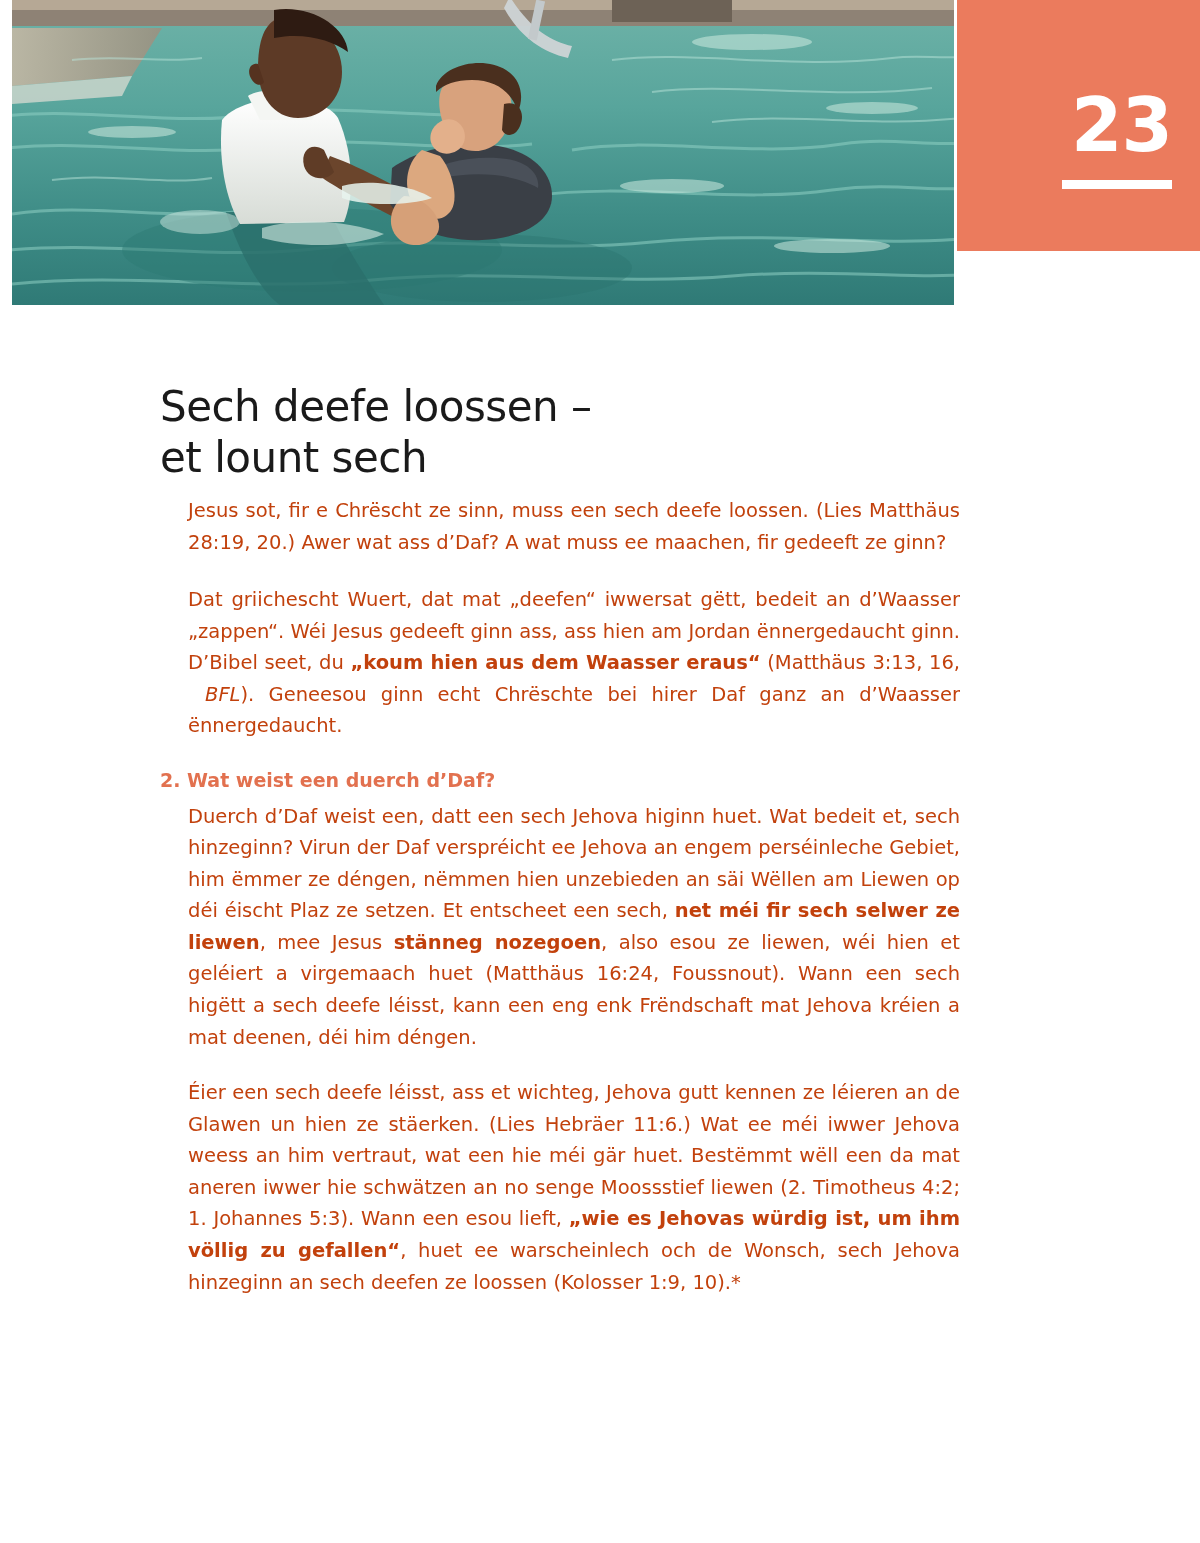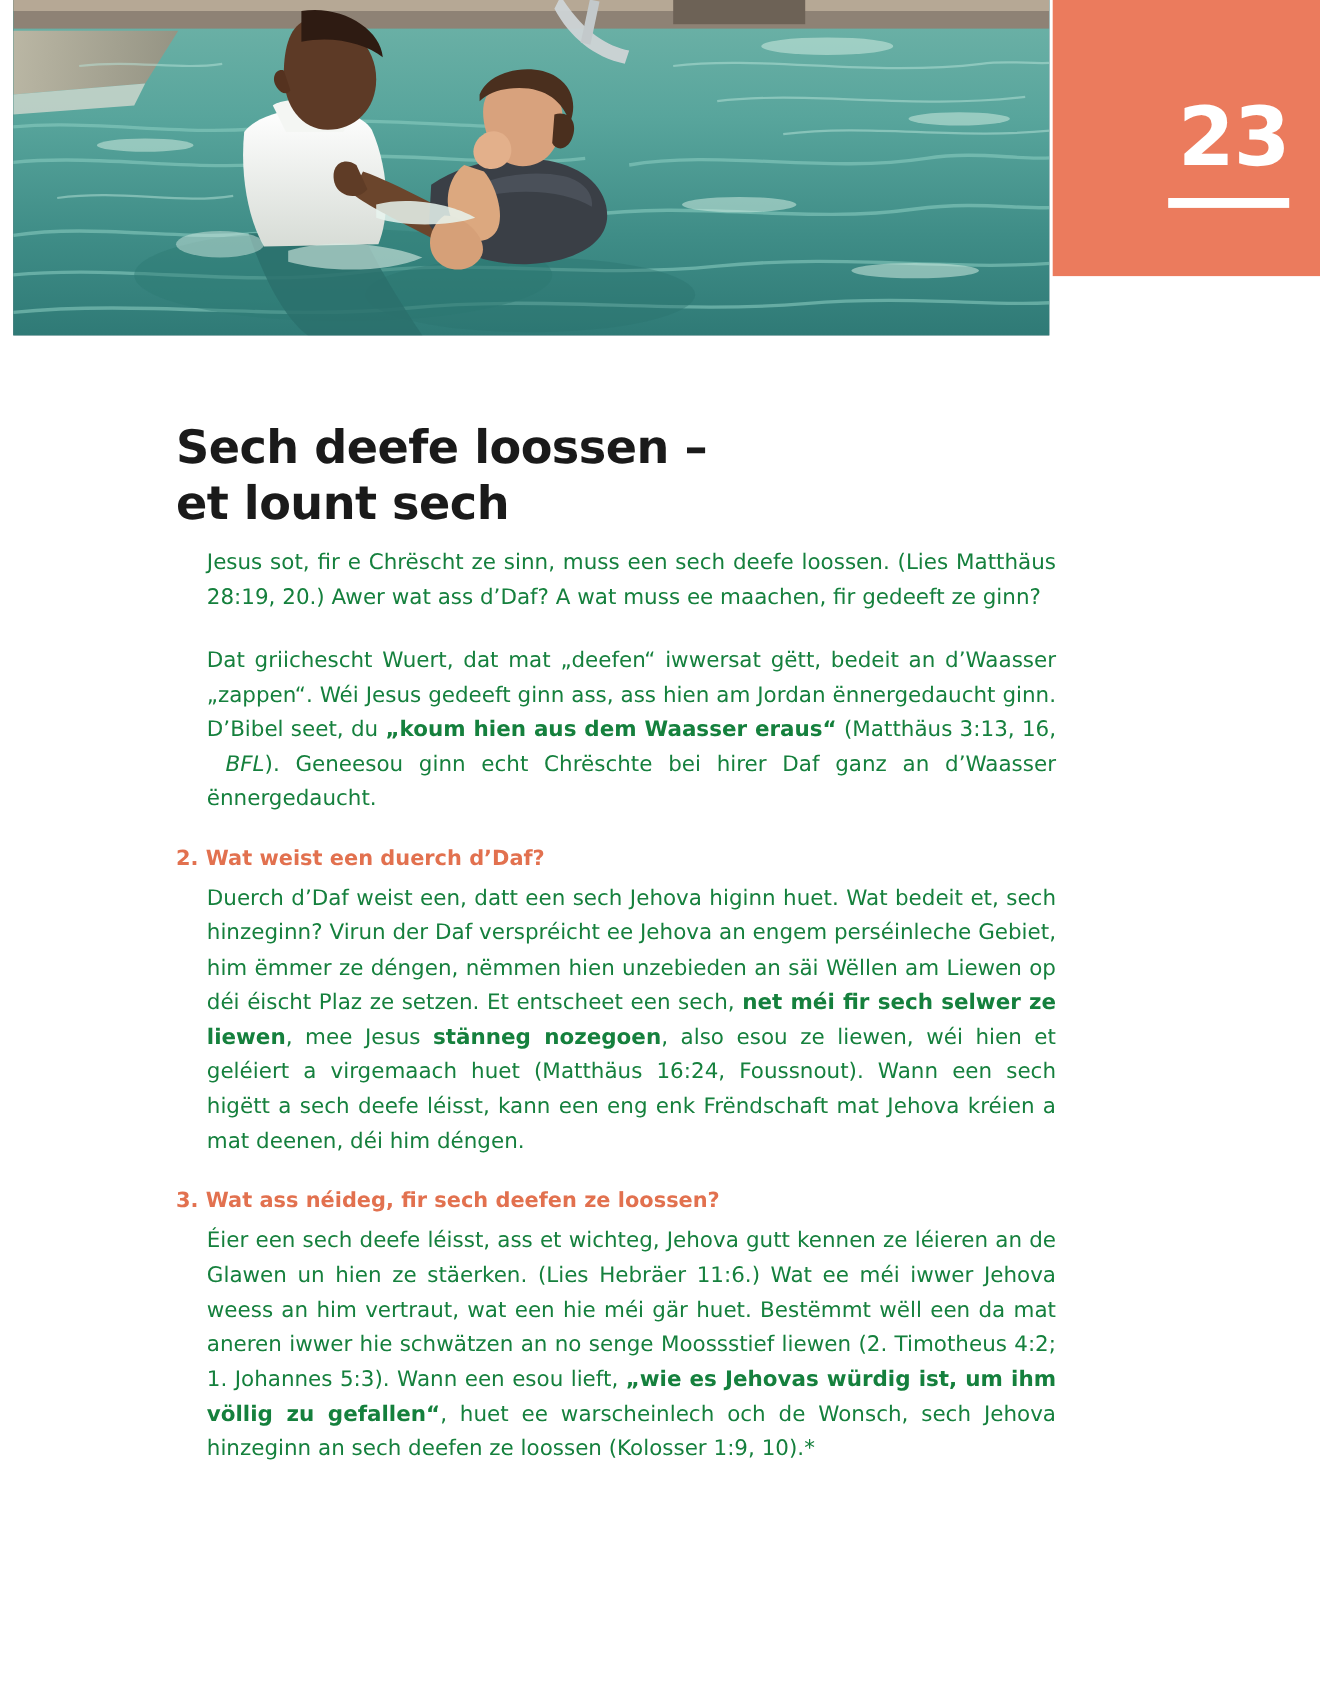--- a/index.html
+++ b/index.html
@@ -65,40 +65,40 @@
   .content {
     position: relative;
     padding: 0;
   }
   .page-title {
     position: absolute;
     left: 160px;
     top: 48px;
     width: 820px;
     font-size: 42px;
-    font-weight: 700;
+    font-weight: 400;
     line-height: 1.22;
     color: #1a1a1a;
     letter-spacing: -0.5px;
     white-space: pre-line;
   }
 
   
   .body-col {
     position: absolute;
     left: 188px;
     top: 190px;
     width: 772px;
   }
   p.para {
     margin: 0 0 6px 0;
     font-size: 19.5px;
     line-height: 1.62;
     text-align: justify;
-    color: #15803d;
+    color: #c2410c;
   }
   p.intro {
     margin-bottom: 26px;
   }
   .q-heading {
     margin: 0 0 6px -28px;
     font-size: 19px;
     font-weight: 700;
     color: #e2714f;
     line-height: 1.5;
@@ -220,18 +220,17 @@
     <div class="q-block">
       <p class="para">Dat griichescht Wuert, dat mat „deefen“ iwwersat gëtt, bedeit an d’Waasser „zappen“. Wéi Jesus gedeeft ginn ass, ass hien am Jordan ënnergedaucht ginn. D’Bibel seet, du <b>„koum hien aus dem Waasser eraus“</b> (Matthäus 3:13, 16, <i>BFL</i>). Geneesou ginn echt Chrëschte bei hirer Daf ganz an d’Waasser ënnergedaucht.</p>
     </div>
 
     <div class="q-block">
       <div class="q-heading">2. Wat weist een duerch d’Daf?</div>
       <p class="para">Duerch d’Daf weist een, datt een sech Jehova higinn huet. Wat bedeit et, sech hinzeginn? Virun der Daf verspréicht ee Jehova an engem perséinleche Gebiet, him ëmmer ze déngen, nëmmen hien unzebieden an säi Wëllen am Liewen op déi éischt Plaz ze setzen. Et entscheet een sech, <b>net méi fir sech selwer ze liewen</b>, mee Jesus <b>stänneg nozegoen</b>, also esou ze liewen, wéi hien et geléiert a virgemaach huet (Matthäus 16:24, Foussnout). Wann een sech higëtt a sech deefe léisst, kann een eng enk Frëndschaft mat Jehova kréien a mat deenen, déi him déngen.</p>
     </div>
 
     <div class="q-block">
-      <div class="q-heading">3. Wat ass néideg, fir sech deefen ze loossen?</div>
       <p class="para">Éier een sech deefe léisst, ass et wichteg, Jehova gutt kennen ze léieren an de Glawen un hien ze stäerken. (Lies Hebräer 11:6.) Wat ee méi iwwer Jehova weess an him vertraut, wat een hie méi gär huet. Bestëmmt wëll een da mat aneren iwwer hie schwätzen an no senge Moossstief liewen (2. Timotheus 4:2; 1. Johannes 5:3). Wann een esou lieft, <b>„wie es Jehovas würdig ist, um ihm völlig zu gefallen“</b>, huet ee warscheinlech och de Wonsch, sech Jehova hinzeginn an sech deefen ze loossen (Kolosser 1:9, 10).*</p>
     </div>
   </div>
 
 </div>
 
 </body></html>

